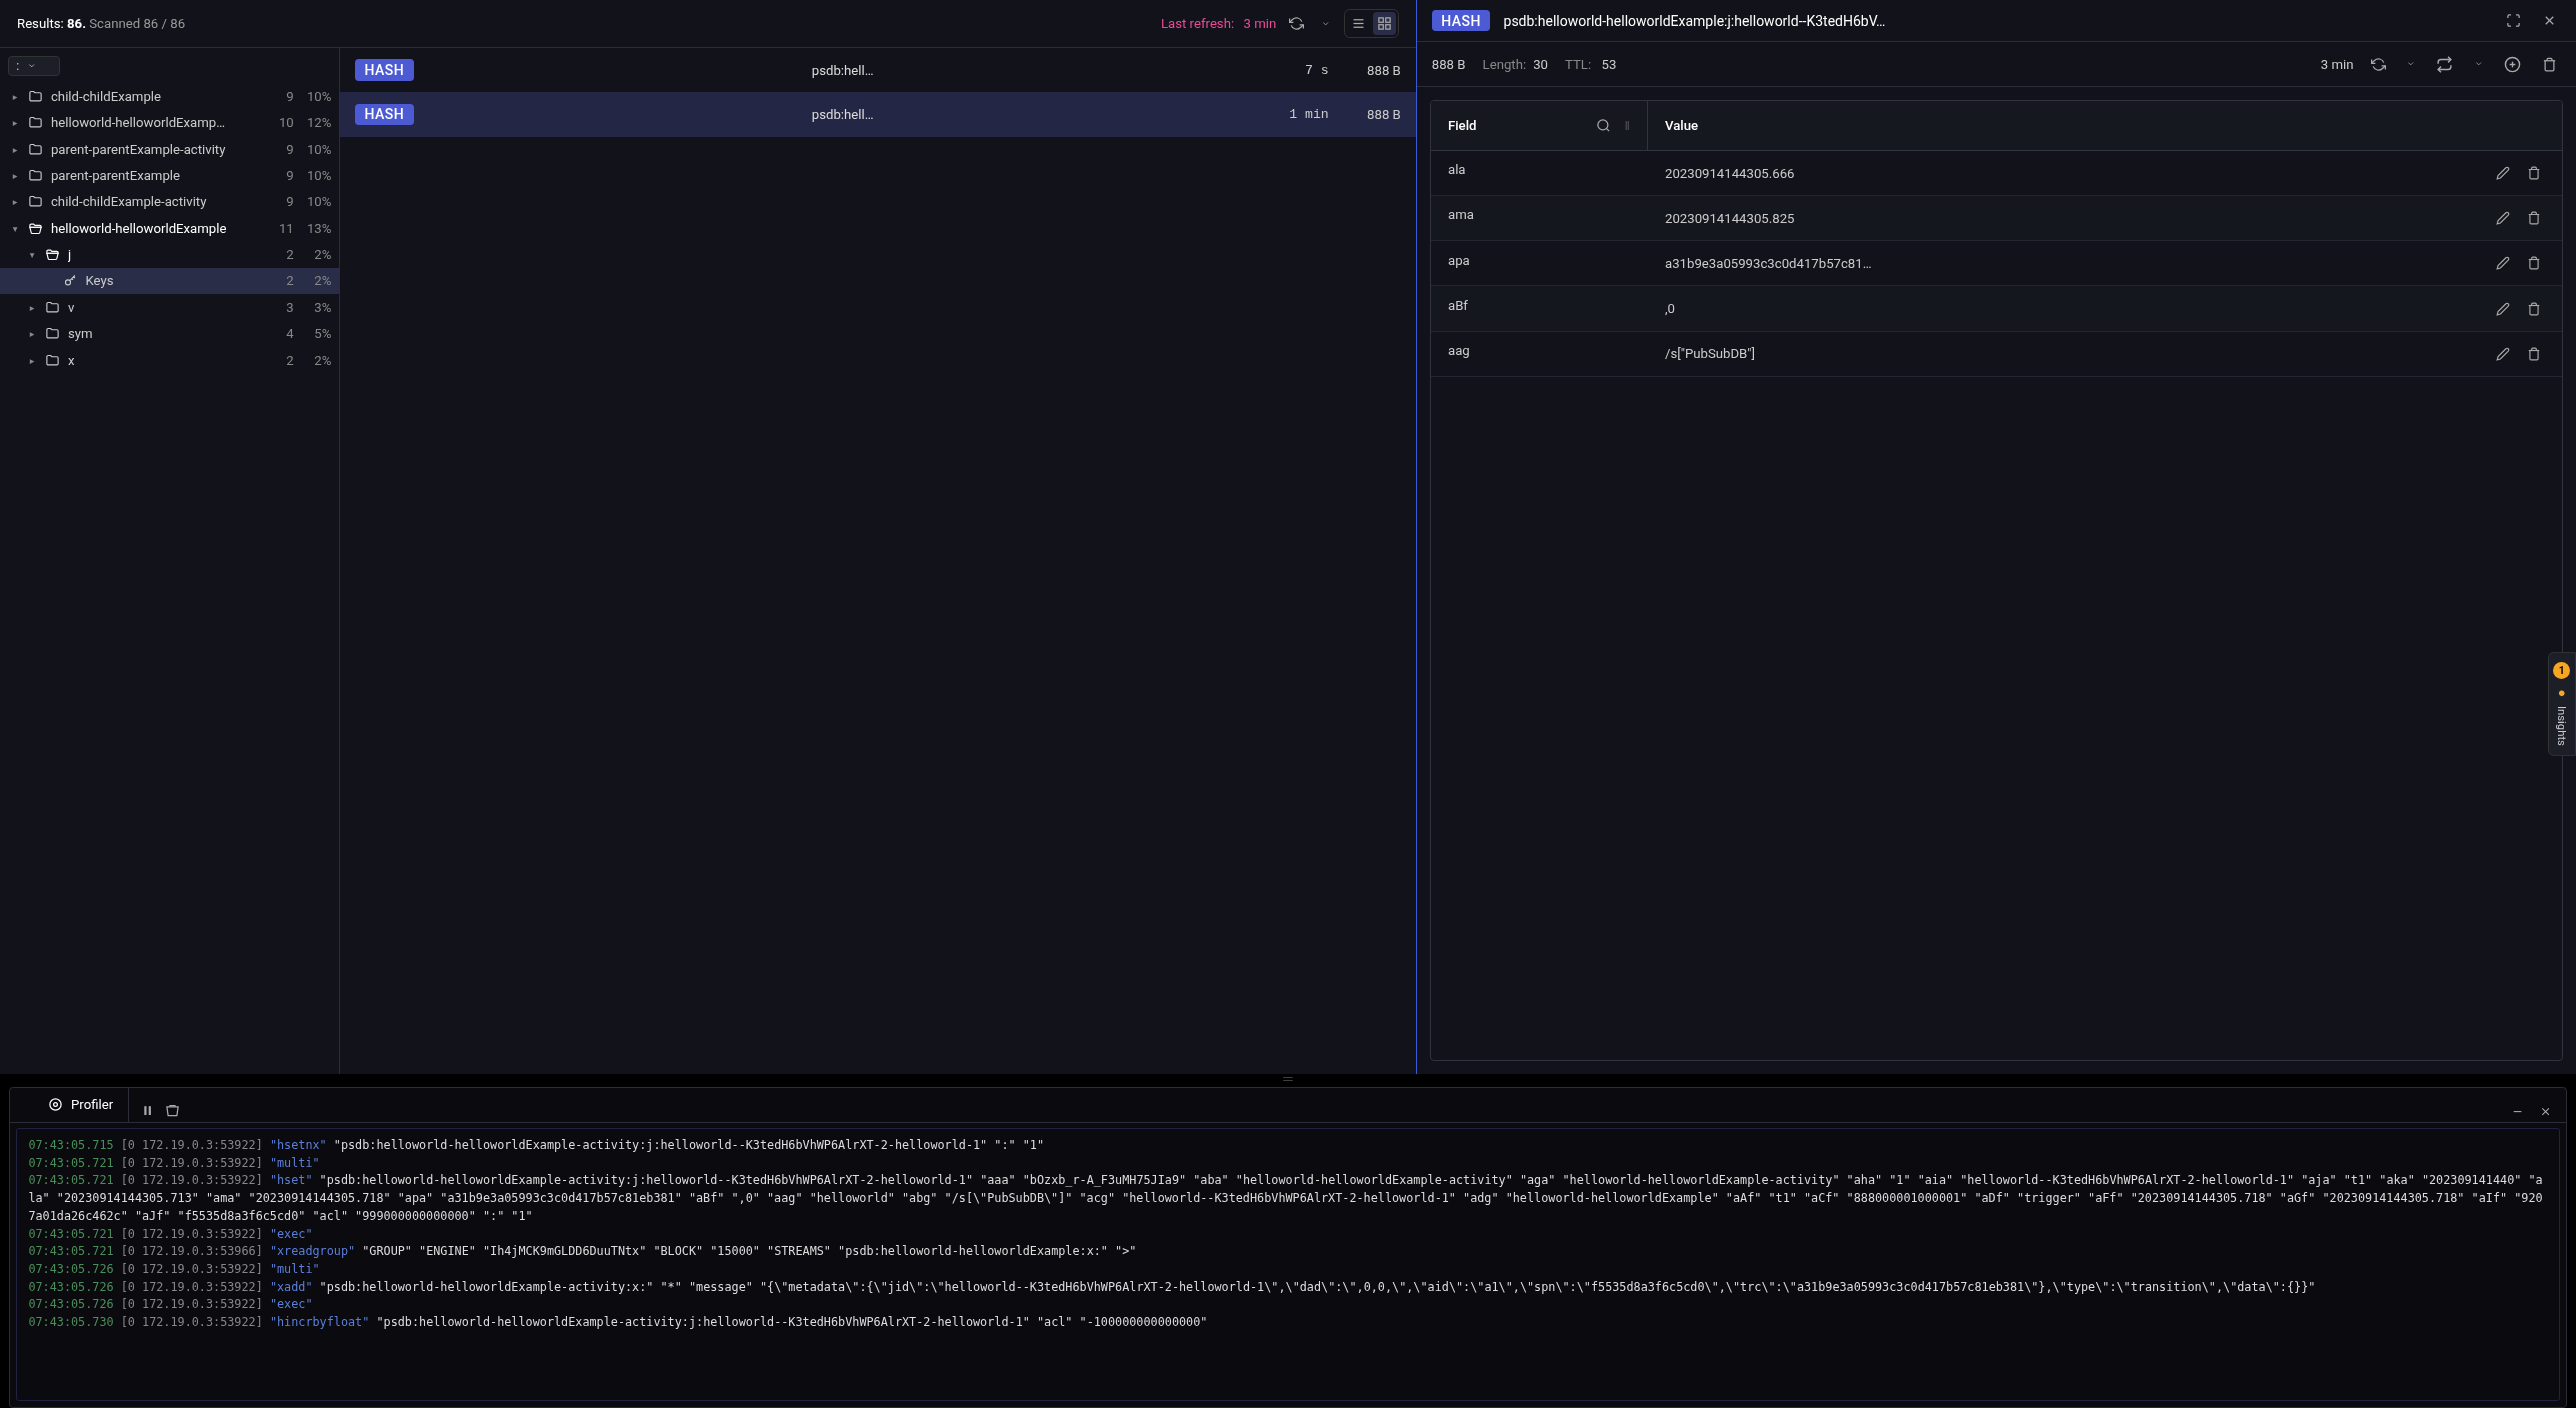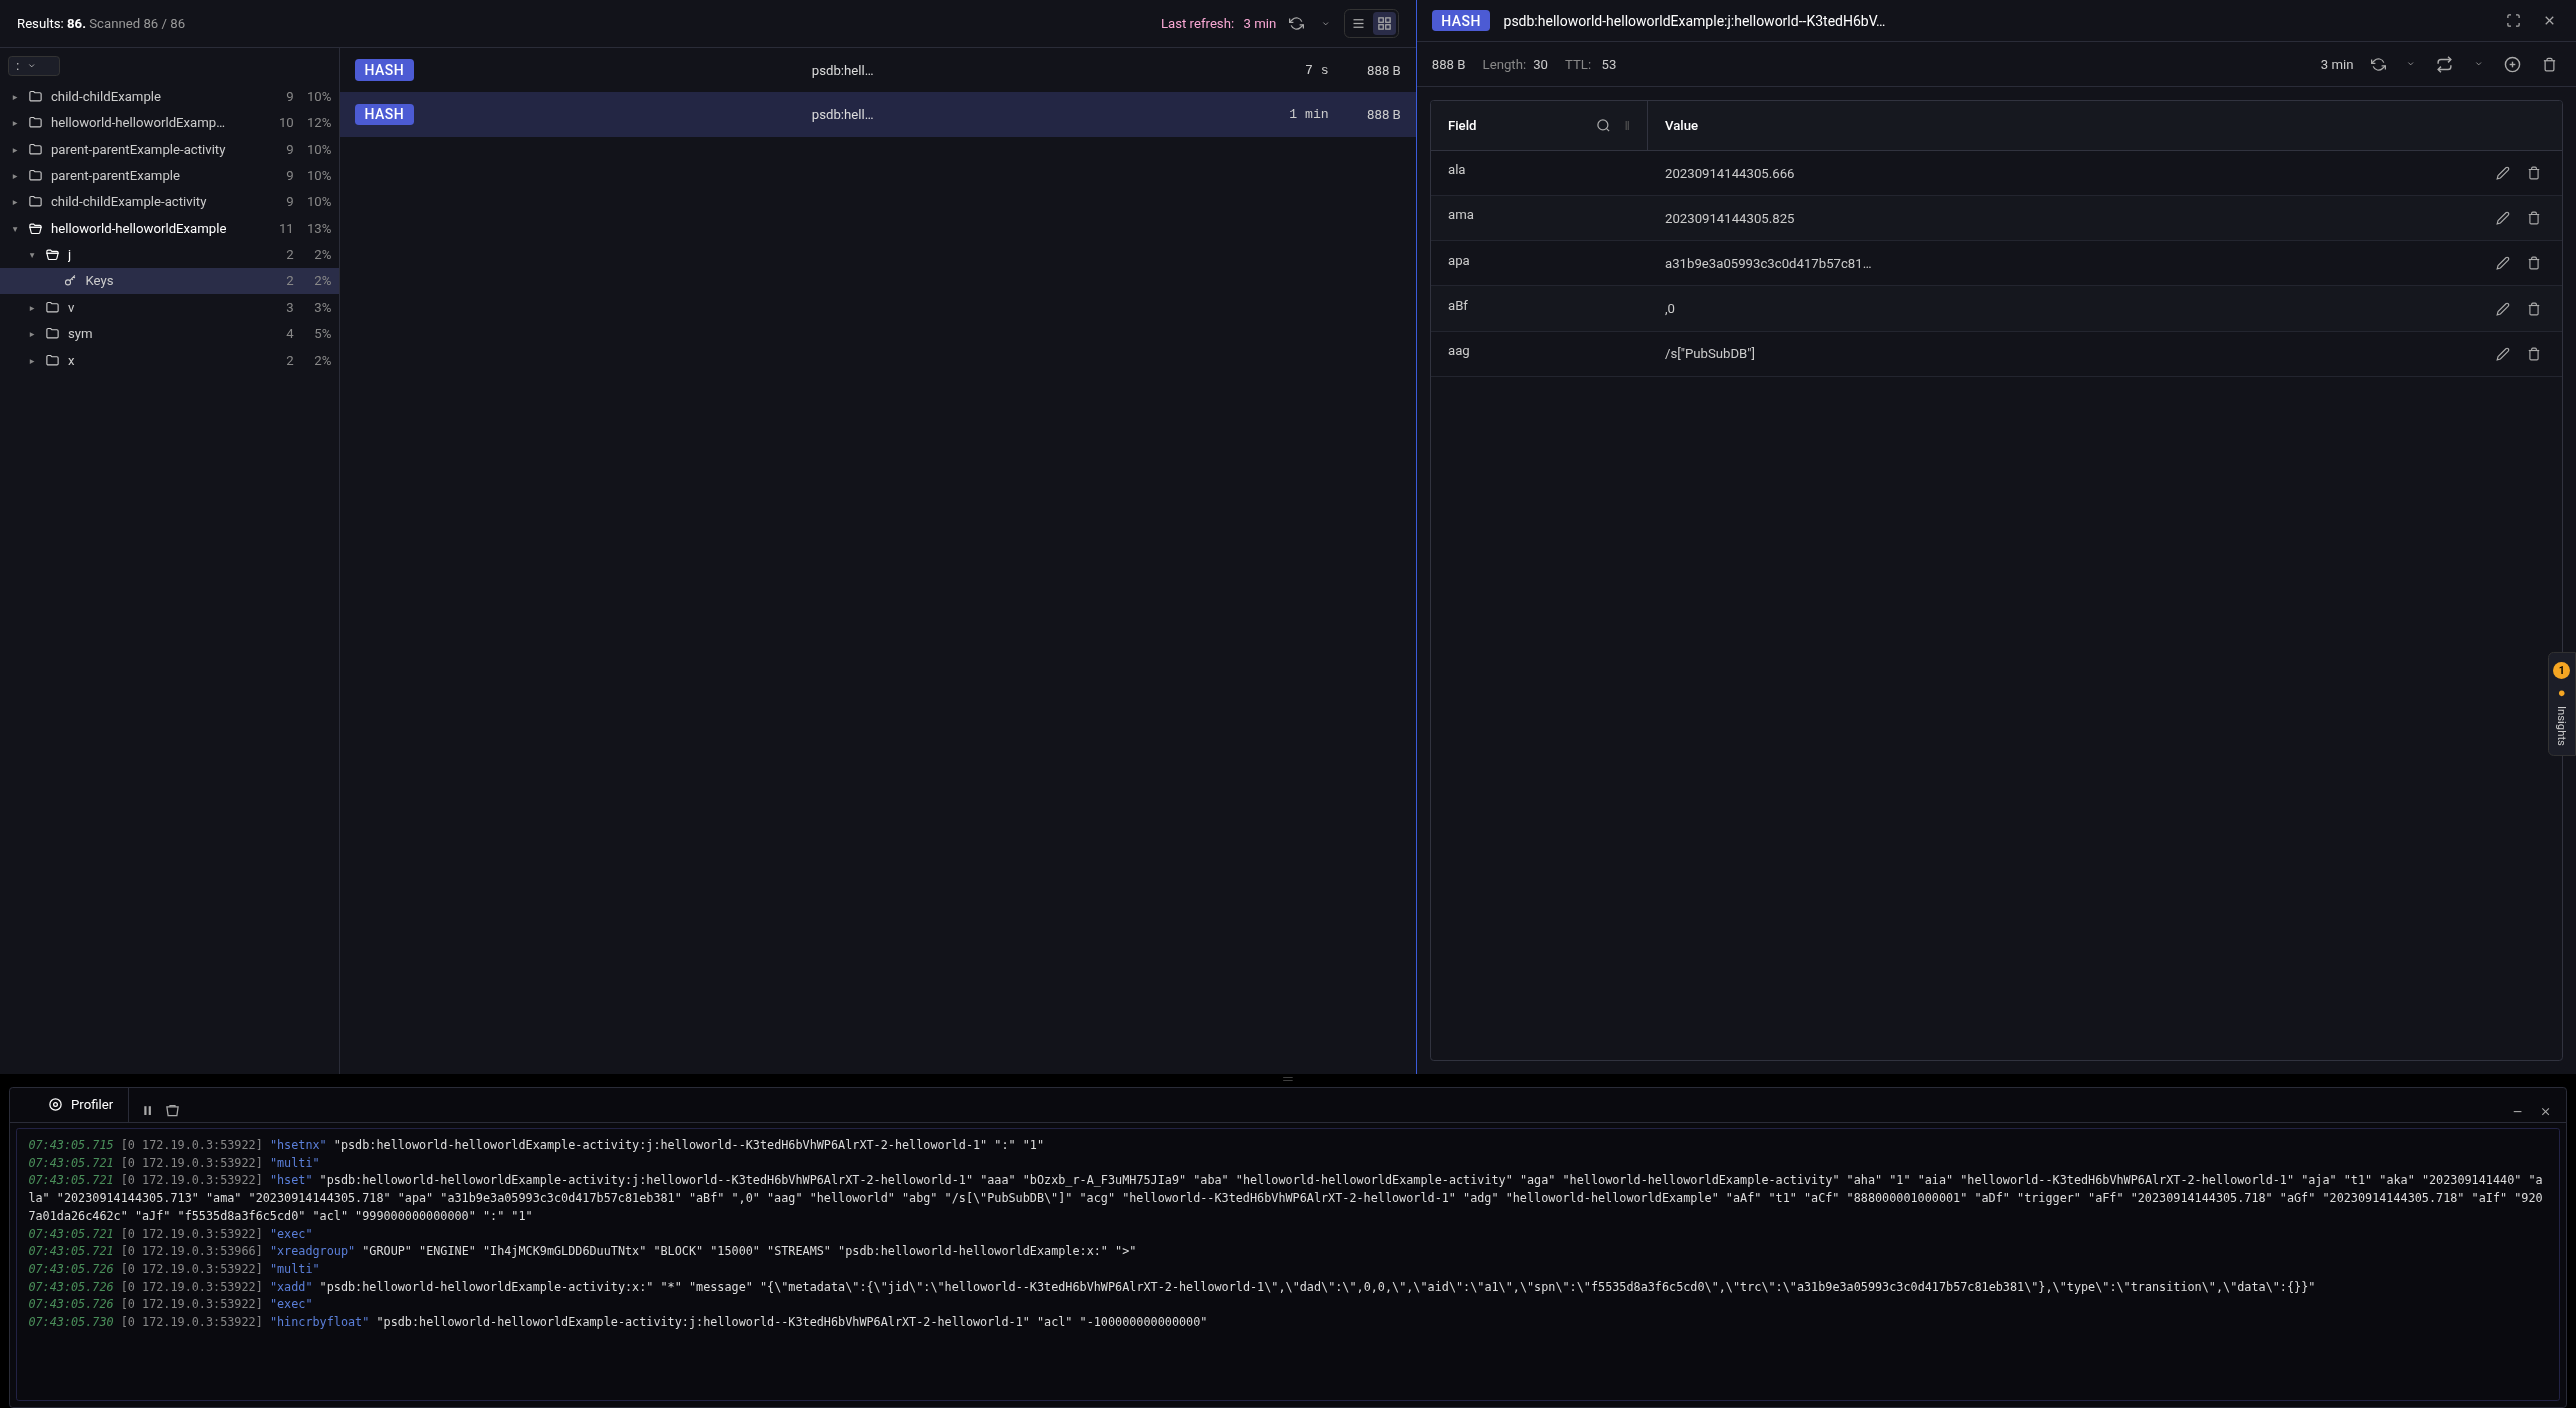--- a/index.html
+++ b/index.html
@@ -5,21 +5,21 @@
 * { margin: 0; padding: 0; box-sizing: border-box; }
 body { background: #000; color: #ddd; font-family: -apple-system, BlinkMacSystemFont, "Segoe UI", Roboto, sans-serif; font-size: 13.2px; overflow: hidden; }
 .app { display: flex; flex-direction: column; height: 100vh; }
 .main-area { display: flex; flex: 1; min-height: 0; }
 .left-panel { flex: 0 0 55%; display: flex; flex-direction: column; background: #12131a; border-right: 1.9px solid #3b5bdb; }
 .right-panel { flex: 1; display: flex; flex-direction: column; background: #12131a; }
 
 .results-bar { display: flex; align-items: center; justify-content: space-between; padding: 9.4px 17px; border-bottom: 0.9px solid #2a2c38; background: #12131a; gap: 36px; }
 .results-text { color: #fff; }
 .results-text .scanned { color: #999; font-weight: normal; }
-.refresh-group { display: flex; align-items: center; gap: 9.4px; color: #f9a8d4; }
+.refresh-group { display: flex; align-items: center; gap: 9.4px; color: #ec4899; }
 .icon-btn { background: none; border: none; color: #aaa; cursor: pointer; padding: 3.8px; display: inline-flex; align-items: center; justify-content: center; }
 .icon-btn.active { background: #2a2c48; border-radius: 3.8px; }
 .view-toggle-group { display:flex; gap:3.8px; border:0.9px solid #333; border-radius:5.7px; padding:1.9px; }
 
 .left-body { display: flex; flex: 1; min-height: 0; }
 .tree-panel { flex: 0 0 340px; border-right: 0.9px solid #2a2c38; display:flex; flex-direction:column; overflow-y: auto; }
 .filter-box { margin: 7.6px; }
 .filter-select { background: #1c1e28; border: 0.9px solid #333; color: #ccc; border-radius: 3.8px; padding: 1.9px 23px 1.9px 7.6px; font-size:12.3px; position:relative; display:inline-flex; align-items:center; gap:7.6px; }
 
 .tree-item { display: flex; align-items: center; padding: 5.7px 7.6px; cursor: pointer; gap:5.7px; color:#ccc; }
@@ -59,21 +59,21 @@
 .row-actions { display:flex; gap:9.4px; }
 
 .drag-handle { height:9.4px; background:#000; display:flex; align-items:center; justify-content:center; color:#555; cursor:ns-resize; }
 
 .profiler-panel { background:#0a0a0f; border:0.9px solid #2a2c38; margin:3.8px 9.4px 0 9.4px; border-radius:3.8px; display:flex; flex-direction:column; flex:0 0 auto; height: 321px; }
 .profiler-header { display:flex; align-items:flex-end; border-bottom:0.9px solid #2a2c38;padding-left:23px; }
 .profiler-tab { padding:9.4px 15px; display:flex; align-items:center; gap:7.6px; color:#fff; border-right:0.9px solid #2a2c38; }
 .profiler-actions { display:flex; gap:3.8px; padding:0 7.6px; }
 .profiler-right { margin-left:auto; display:flex; gap:7.6px; padding:0 9.4px; }
 .profiler-body { flex:1; overflow:auto; padding:7.6px 11.3px; font-family: ui-monospace, "SF Mono", Menlo, Consolas, monospace; font-size:11.8px; line-height:1.5; color:#ddd; white-space: pre-wrap; word-break: break-all; border:0.9px solid #224; margin:5.7px; border-radius:2.8px; }
-.ts { color:#4a8f5a;font-style:italic; }
+.ts { color:#4a8f5a; }
 .src { color:#888; }
 .cmd { color:#5b7fd9; }
 .arg { color:#ddd; }
 
 .insights-tab { position:fixed; right:0; top:50%; transform:translateY(-50%); background:#1c1e28; border:0.9px solid #333; border-radius:5.7px 0 0 5.7px; padding:9.4px 4.7px; display:flex; flex-direction:column; align-items:center; gap:5.7px; }
 .insights-badge { background:#f5a623; color:#000; border-radius:50%; width:17px; height:17px; display:flex; align-items:center; justify-content:center; font-size:10.4px; font-weight:bold; }
 .insights-text { writing-mode: vertical-rl; color:#ccc; font-size:11.3px; }
 
 svg { display:block; }
 </style>

